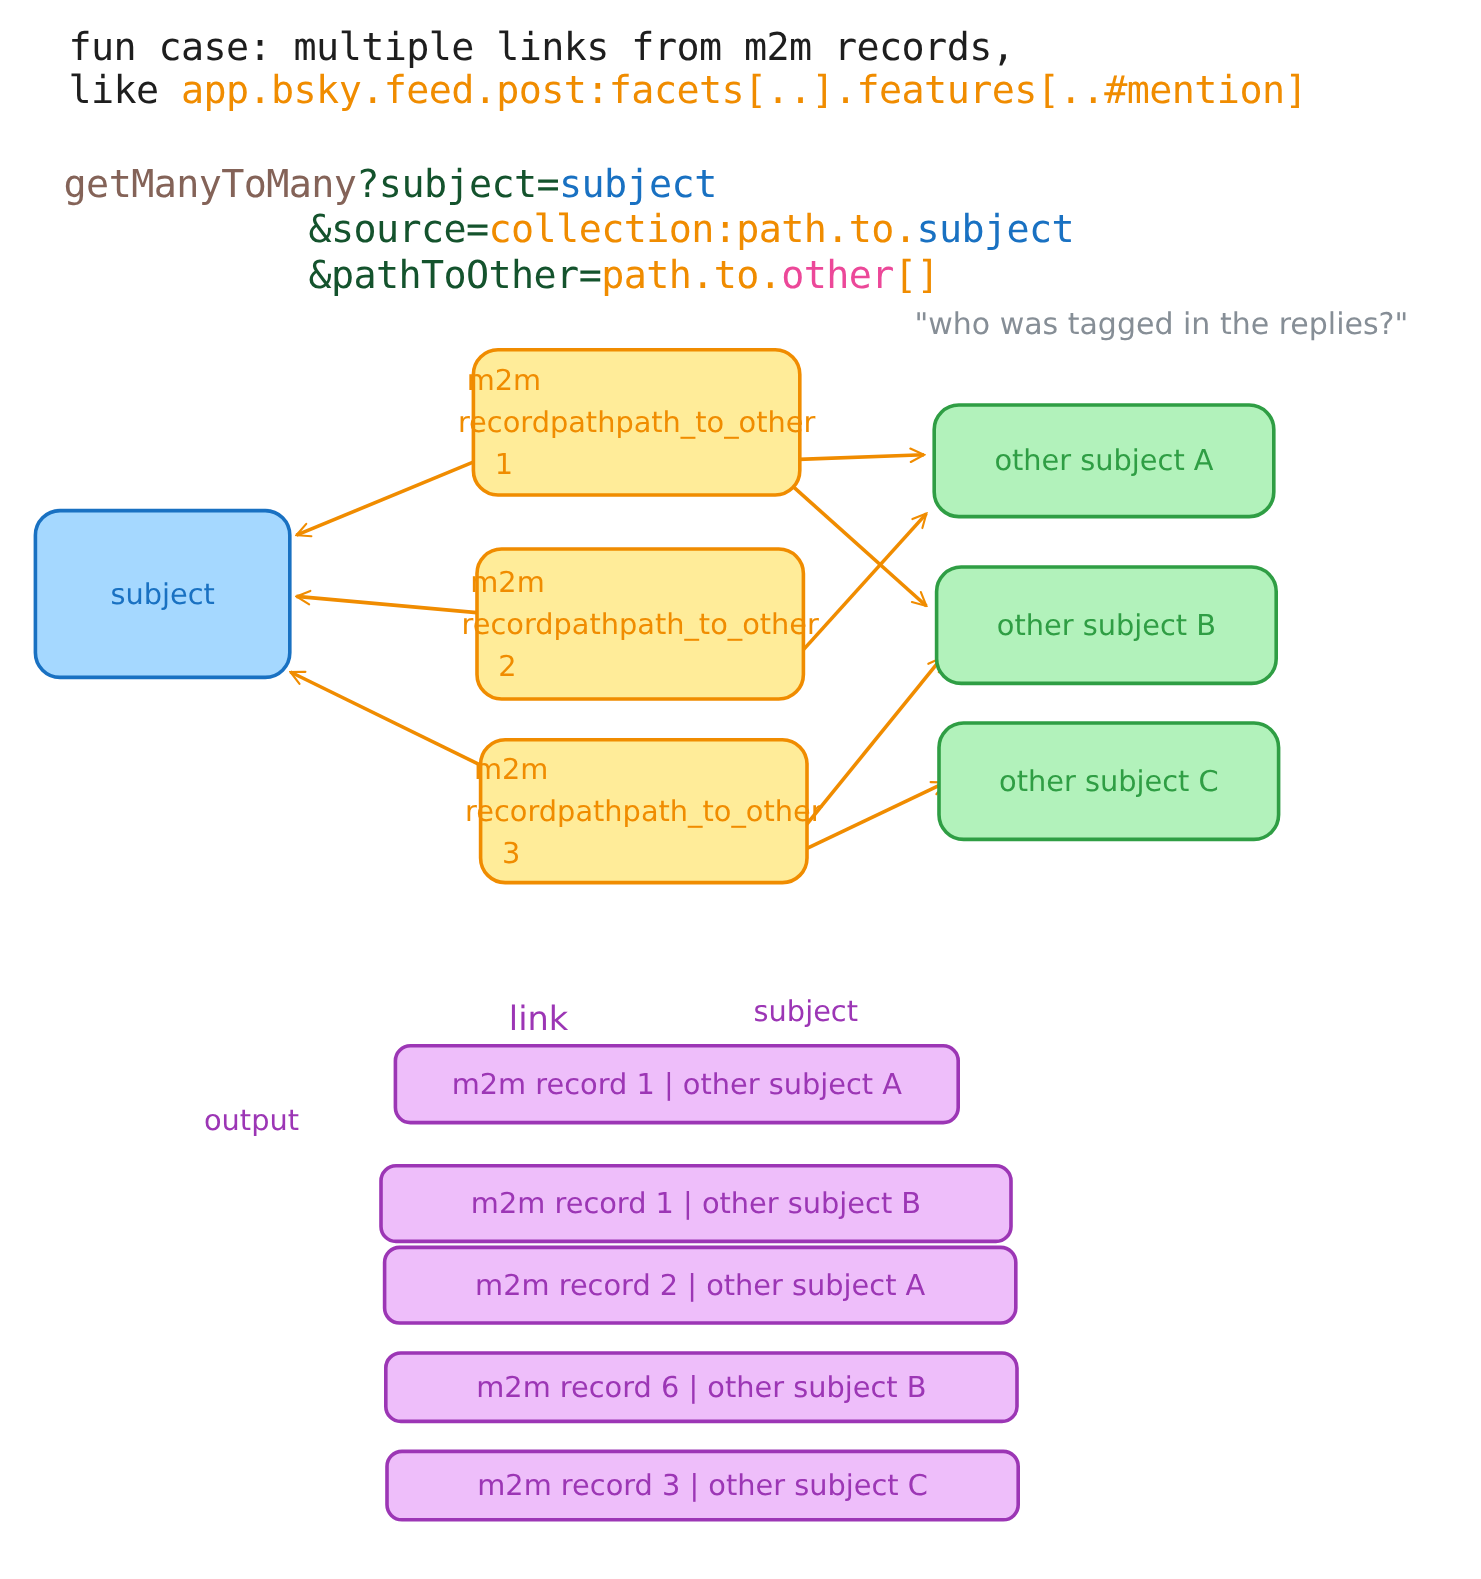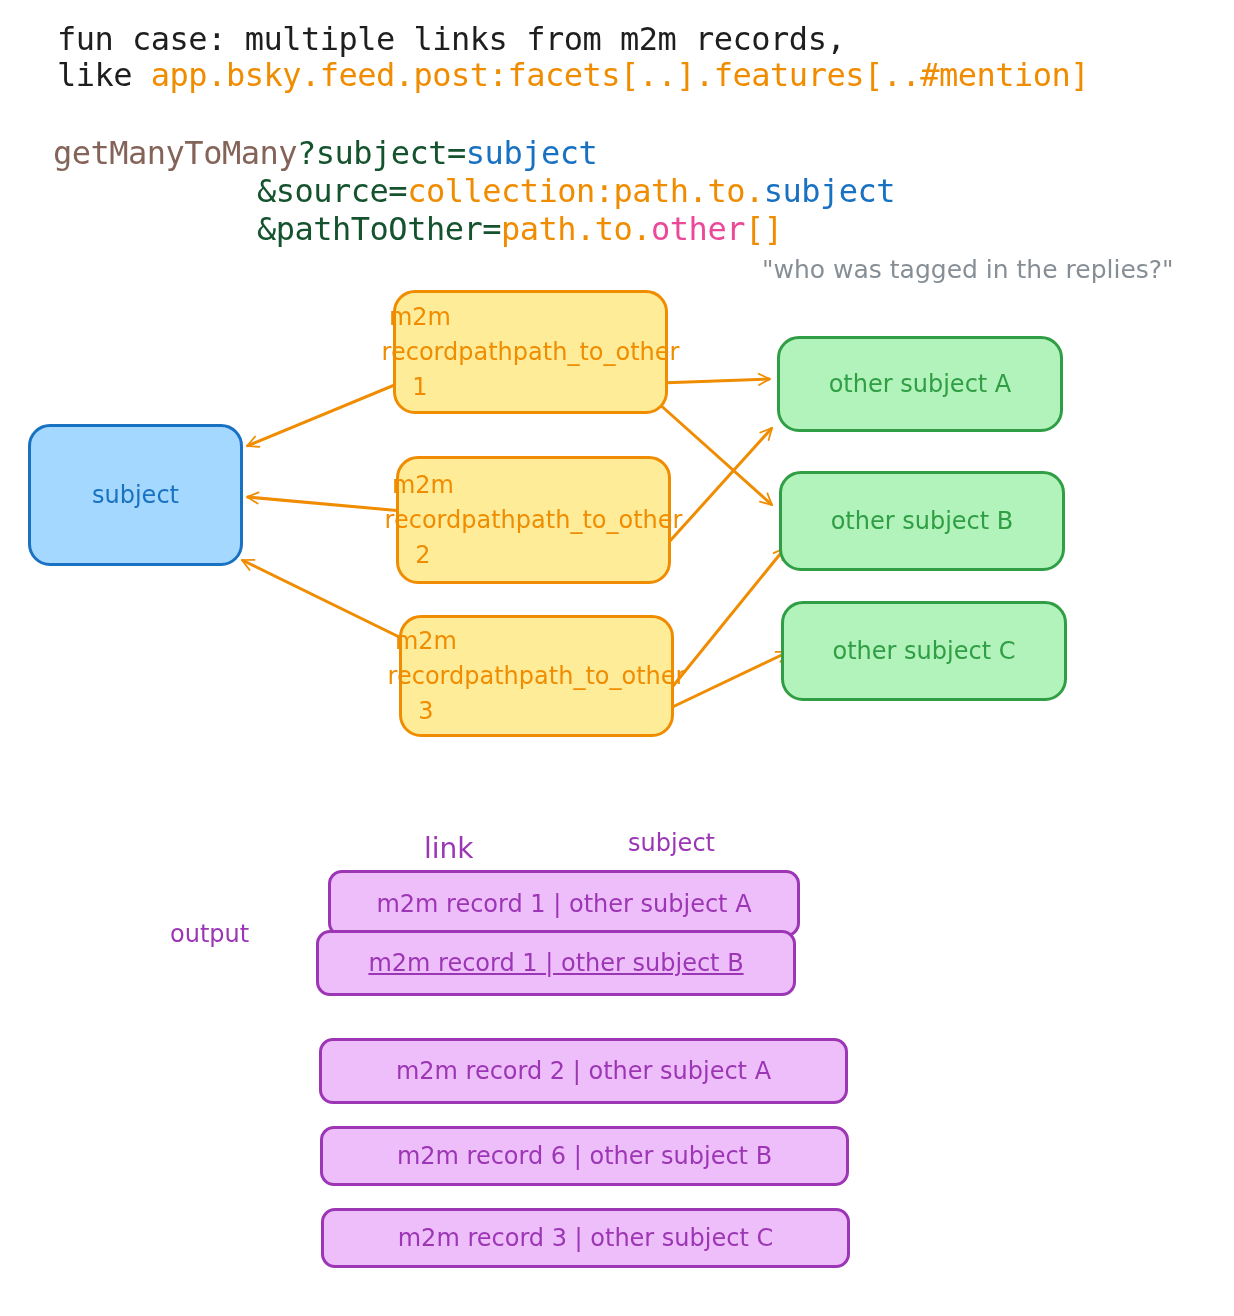--- a/index.html
+++ b/index.html
@@ -83,21 +83,21 @@
   <span>other subject C</span>
 </div>
 
 <div class="hand c-purple" style="left:424px; top:832px; font-size:28px;">link</div>
 <div class="hand c-purple" style="left:628px; top:829px; font-size:24px;">subject</div>
 <div class="hand c-purple" style="left:170px; top:920px; font-size:24px;">output</div>
 
 <div class="box out" style="left:316px; top:870px; width:472px; height:67px;margin-left:12px;">
   <span>m2m record 1 | other subject A</span>
 </div>
-<div class="box out" style="left:316px; top:930px; width:480px; height:66px;text-decoration:underline;">
+<div class="box out" style="left:316px; top:970px; width:528px; height:66px;">
   <span>m2m record 1 | other subject B</span>
 </div>
 <div class="box out" style="left:319px; top:1038px; width:529px; height:66px;">
   <span>m2m record 2 | other subject A</span>
 </div>
 <div class="box out" style="left:320px; top:1126px; width:529px; height:60px;">
   <span>m2m record 6 | other subject B</span>
 </div>
 <div class="box out" style="left:321px; top:1208px; width:529px; height:60px;">
   <span>m2m record 3 | other subject C</span>

